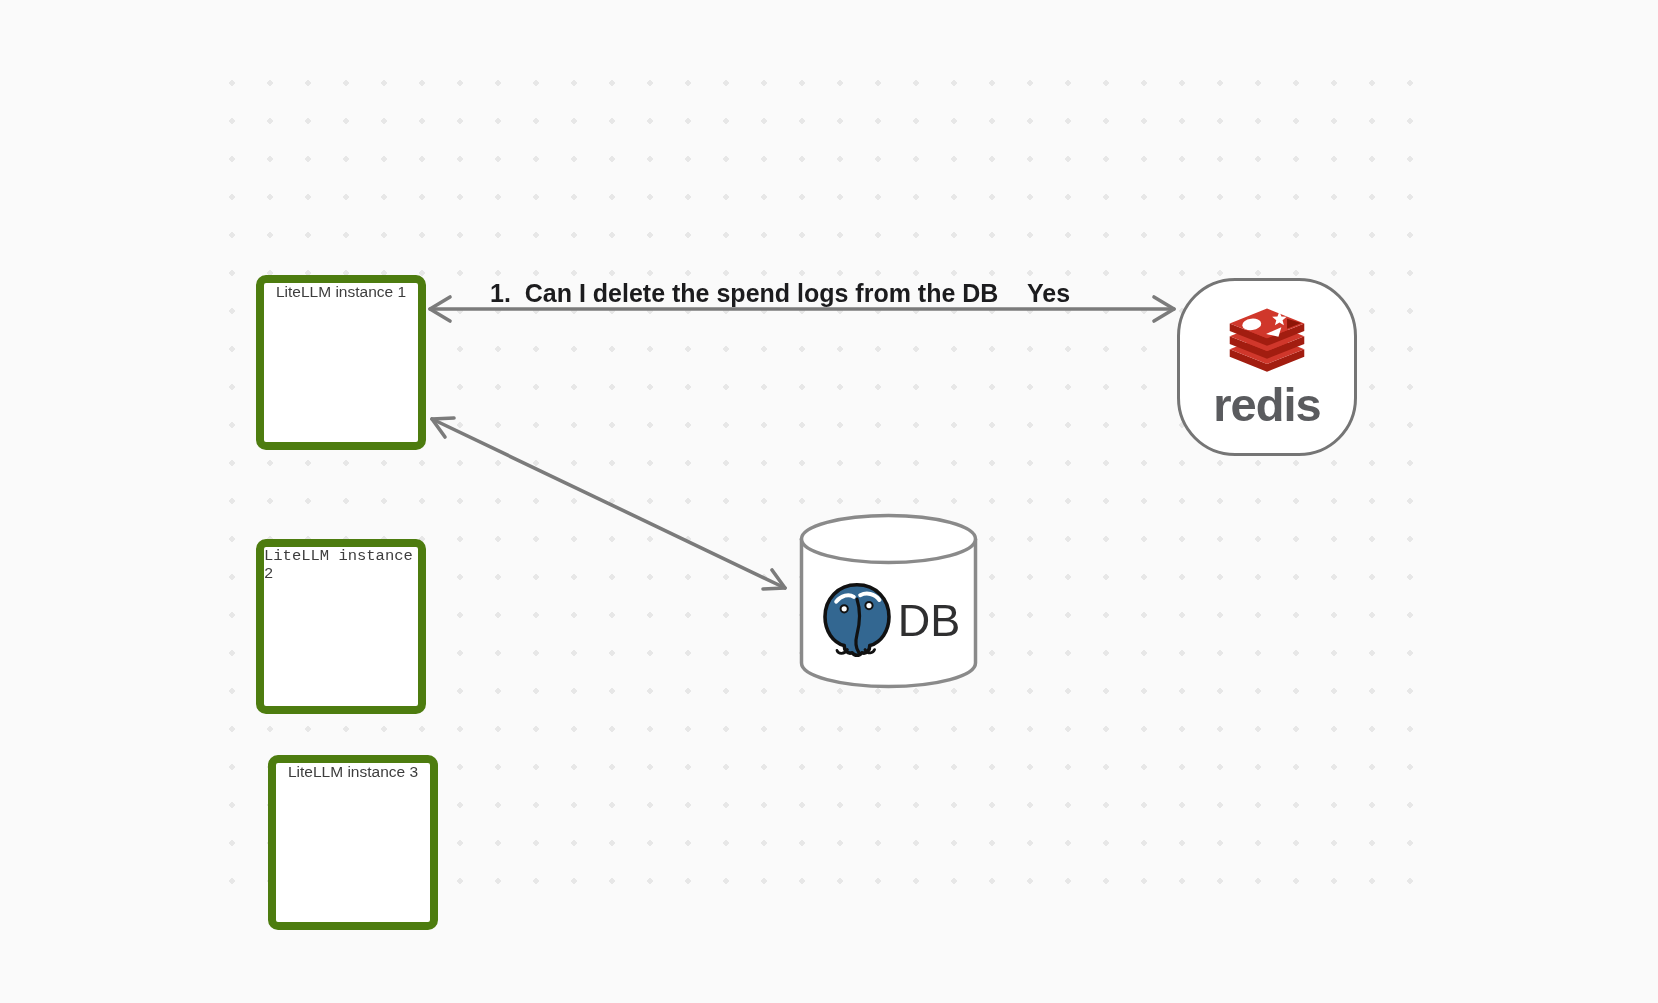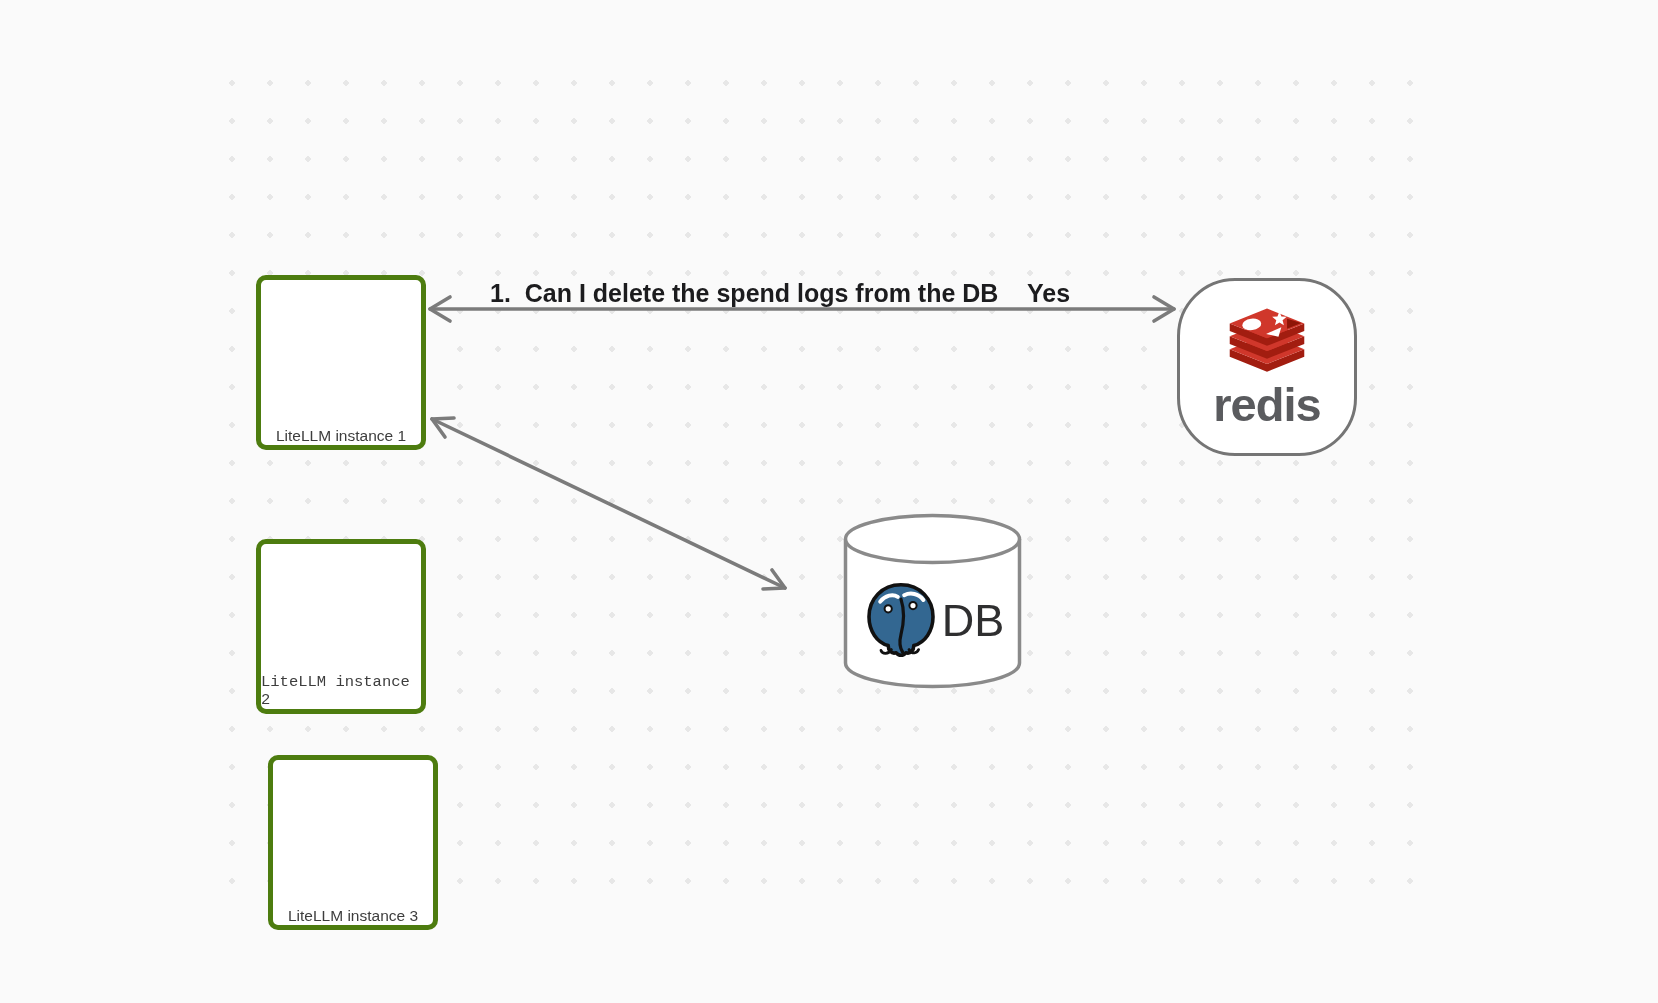--- a/index.html
+++ b/index.html
@@ -13,41 +13,41 @@
   .dotgrid{
     position:absolute;left:213px;top:64px;width:1217px;height:838px;
     background-image:radial-gradient(circle, #e7e7e7 2.6px, transparent 2.8px);
     background-size:38px 38px;
   }
   .edges-svg{position:absolute;left:0;top:0;width:1658px;height:1003px;}
   .edge-line{stroke:#7b7b7b;stroke-width:3.6;fill:none;stroke-linecap:round;stroke-linejoin:round;}
 
   .box{
     position:absolute;left:256px;width:170px;height:175px;
-    background:#ffffff;border:5px solid #4d7c0f;border-radius:10px;
-    display:flex;align-items:flex-end;justify-content:center;
+    background:#ffffff;border:8px solid #4d7c0f;border-radius:10px;
+    display:flex;align-items:flex-start;justify-content:center;
     box-sizing:border-box;
   }
   .box span{font-size:15.5px;color:#3d3d3d;}
   #box1{top:275px;}
   #box2{top:539px;font-family:Liberation Mono, monospace;}
   #box3{top:755px;margin-left:12px;}
 
   .redis-node{
     position:absolute;left:1177px;top:278px;width:180px;height:178px;
     background:#ffffff;border:3.2px solid #757575;border-radius:58px;
     box-sizing:border-box;
     display:flex;flex-direction:column;align-items:center;justify-content:center;
   }
   .redis-word{
     font-size:47px;font-weight:700;color:#5a5b5e;letter-spacing:-1px;
     line-height:1;margin-top:2px;
   }
 
-  .db-node{position:absolute;left:842px;top:513px;width:181px;height:176px;}
+  .db-node{position:absolute;left:798px;top:513px;width:181px;height:176px;}
   .db-inner{
     position:absolute;left:0;top:62px;width:181px;height:90px;
     display:flex;align-items:center;justify-content:center;gap:1px;
   }
   .db-word{font-size:45px;color:#2f2f30;line-height:1;}
 
   .edge-label{
     position:absolute;font-size:25px;font-weight:700;color:#1c1c1e;
     white-space:pre;line-height:1.2;
   }

